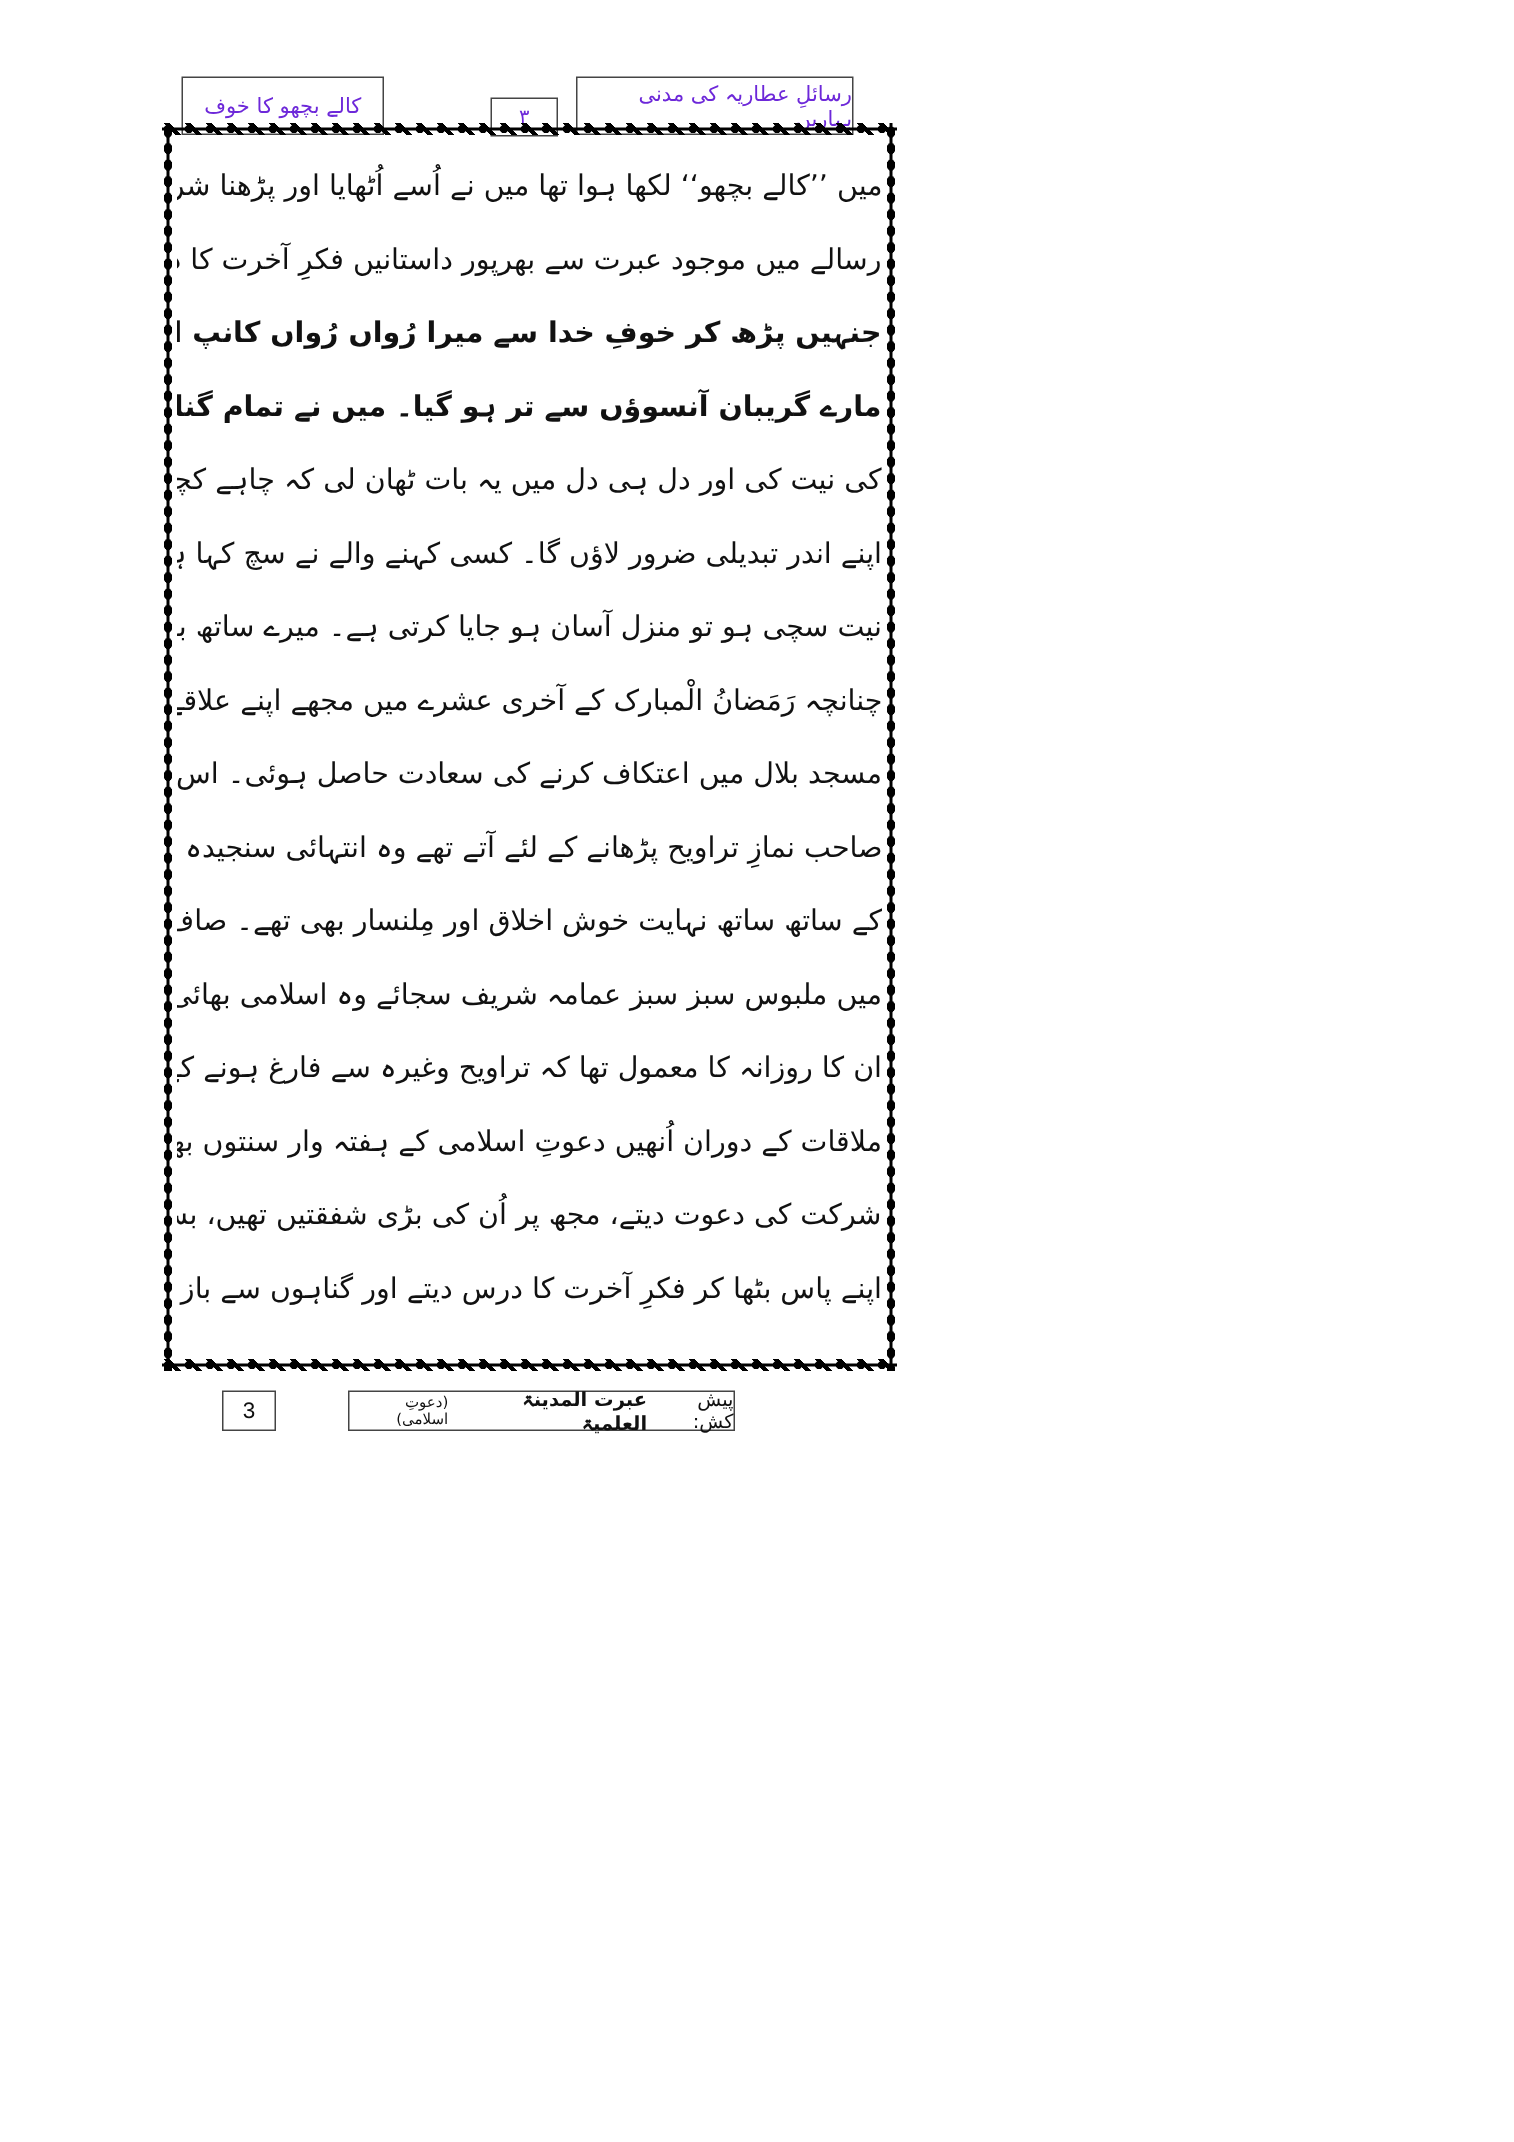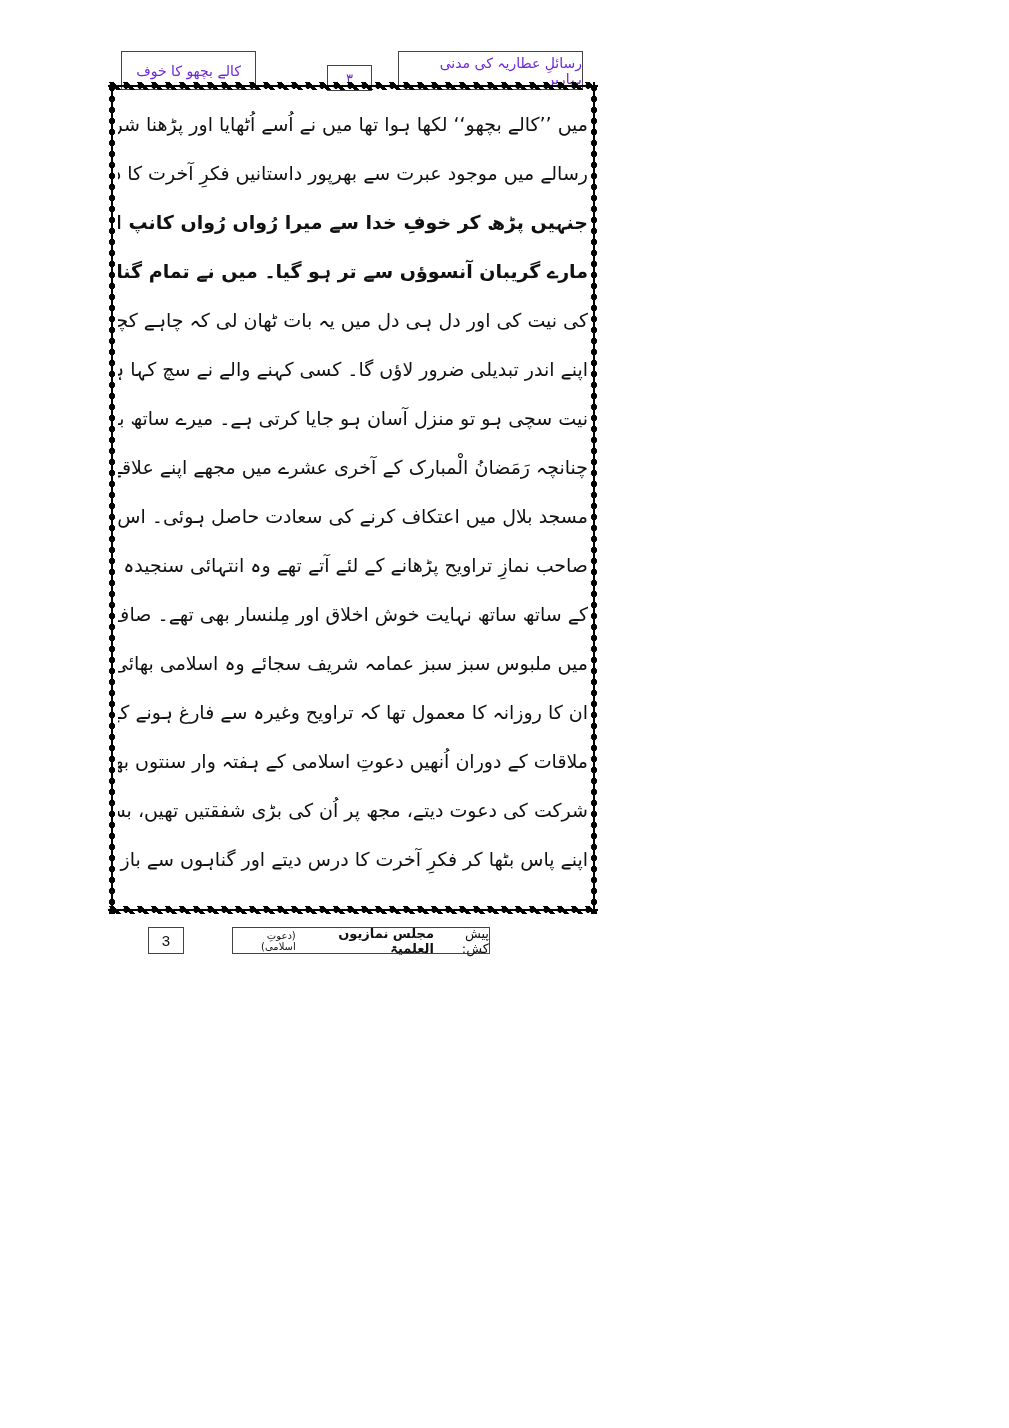--- a/index.html
+++ b/index.html
@@ -24,21 +24,21 @@
       justify-content: center;
       direction: rtl;
       font-family: "DejaVu Sans", sans-serif;
       font-size: 14px;
       color: #6d28d9;
       box-sizing: border-box;
       margin-top: 12px;
     }
     #hdr-left   { left: 121px; top: 39px; width: 135px; height: 39px; }
     #hdr-mid    { left: 327px; top: 53px; width: 45px;  height: 26px; font-size: 13px; }
-    #hdr-right  { left: 398px; top: 39px; width: 185px; height: 39px; }
+    #hdr-right  { left: 384px; top: 39px; width: 185px; height: 39px; }
 
     
     .frame {
       position: absolute;
       left: 108px;
       top: 82px;
       width: 490px;
       height: 832px;
       box-sizing: border-box;
     }
@@ -153,15 +153,15 @@
   <div class="line">ملاقات کے دوران اُنھیں دعوتِ اسلامی کے ہفتہ وار سنتوں بھرے اجتماع میں</div>
   <div class="line">شرکت کی دعوت دیتے، مجھ پر اُن کی بڑی شفقتیں تھیں، بسا اَوقات تو دیر تک مجھے</div>
   <div class="line">اپنے پاس بٹھا کر فکرِ آخرت کا درس دیتے اور گناہوں سے باز رہنے کی تلقین</div>
 </div>
 
 <div class="fbox" id="ftr-num">
   <span>3</span>
 </div>
 <div class="fbox" id="ftr-pub">
   <span>پیش کش:</span>
-  <span class="strong">مجلس نمازیوں العلمیۃ</span>
+  <span class="strong">عبرت المدینۃ العلمیۃ</span>
   <span class="small">(دعوتِ اسلامی)</span>
 </div>
 
 </body></html>

